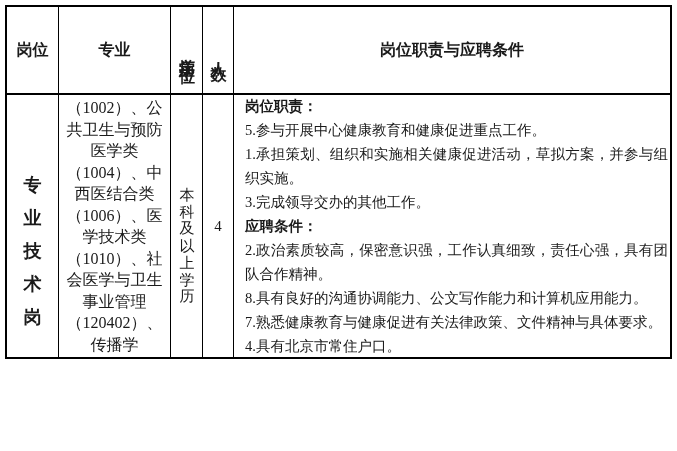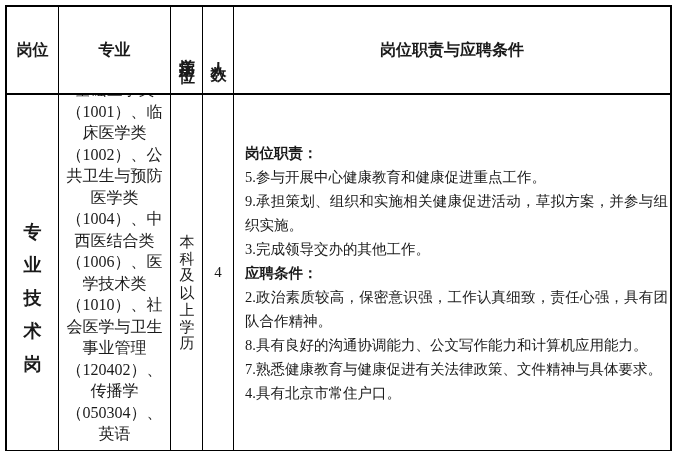--- a/index.html
+++ b/index.html
@@ -7,21 +7,21 @@
   body {
     width: 677px; height: 451px;
     font-family: "Liberation Serif", "DejaVu Serif", serif;
     color: #1a1a1a;
     position: relative;
     overflow: hidden;
   }
   .table {
     position: absolute;
     left: 5px; top: 5px;
-    width: 667px; height: 447px;
+    width: 667px; height: 354px;
     border: 2px solid #000;
     display: grid;
     grid-template-columns: 52px 112px 32px 31px 1fr;
     grid-template-rows: 88px 1fr;
     background: #fff;
   }
   .cell {
     border-right: 1px solid #000;
     display: flex;
     align-items: center;
@@ -103,21 +103,21 @@
     <span class="v-text v-edu">本科及以上学历</span>
   </div>
 
   <div class="cell">
     <span class="count">4</span>
   </div>
 
   <div class="cell duties-cell last">
     <p class="bold">岗位职责：</p>
     <p>5.参与开展中心健康教育和健康促进重点工作。</p>
-    <p>9.承担策划、组织和实施相关健康促进活动，草拟方案，并参与组织实施。</p>
+    <p>1.承担策划、组织和实施相关健康促进活动，草拟方案，并参与组织实施。</p>
     <p>3.完成领导交办的其他工作。</p>
     <p class="bold">应聘条件：</p>
     <p>2.政治素质较高，保密意识强，工作认真细致，责任心强，具有团队合作精神。</p>
     <p>8.具有良好的沟通协调能力、公文写作能力和计算机应用能力。</p>
     <p>7.熟悉健康教育与健康促进有关法律政策、文件精神与具体要求。</p>
     <p>4.具有北京市常住户口。</p>
   </div>
 
 </div>
 

